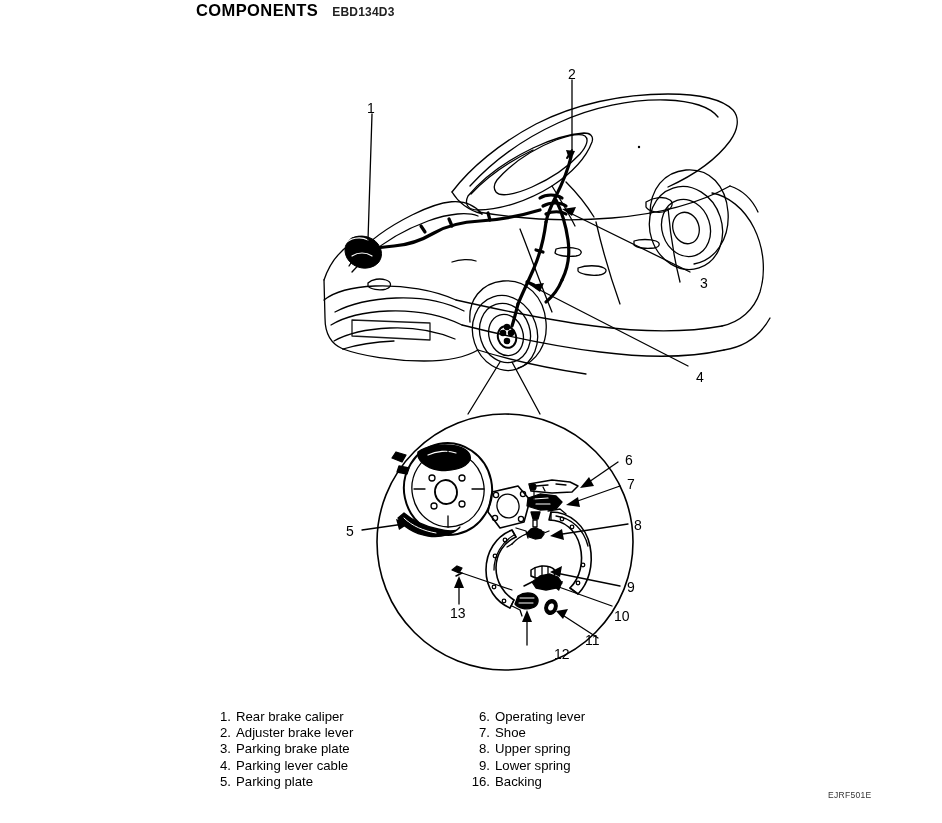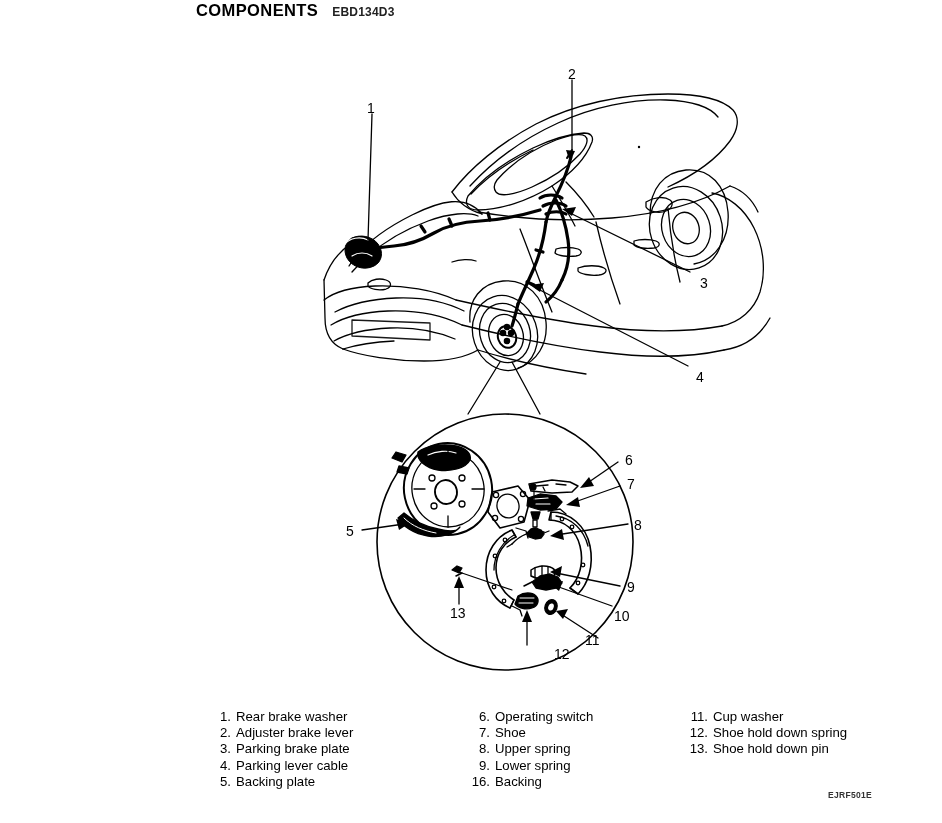--- a/index.html
+++ b/index.html
@@ -44,21 +44,21 @@
     font-size: 12px;
     letter-spacing: 0.2px;
     color: #222;
     line-height: 18px;
   }
   .figure-code {
     position: absolute;
     left: 828px;
     top: 790px;
     font-family: "Liberation Sans", sans-serif;
-    font-weight: bold;
+    font-weight: normal;
     font-size: 8.5px;
     letter-spacing: 0.3px;
     color: #333;
   }
   .legend {
     position: absolute;
     left: 0;
     top: 709px;
     width: 942px;
     height: 92px;
@@ -429,75 +429,61 @@
   <div class="callout" style="left:614px; top:601px;margin-top:8px;">10</div>
   <div class="callout" style="left:585px; top:633px;">11</div>
   <div class="callout" style="left:518px; top:647px;margin-left:36px;">12</div>
   <div class="callout" style="left:450px; top:606px;">13</div>
 
   <div class="legend">
 
     <div class="legend-col c1">
       <div class="legend-item">
         <span class="legend-num">1.</span>
-        <span>Rear brake washer</span>
+        <span>Rear brake caliper</span>
       </div>
       <div class="legend-item">
         <span class="legend-num">2.</span>
         <span>Adjuster brake lever</span>
       </div>
       <div class="legend-item">
         <span class="legend-num">3.</span>
         <span>Parking brake plate</span>
       </div>
       <div class="legend-item">
         <span class="legend-num">4.</span>
         <span>Parking lever cable</span>
       </div>
       <div class="legend-item">
         <span class="legend-num">5.</span>
-        <span>Backing plate</span>
+        <span>Parking plate</span>
       </div>
     </div>
 
     <div class="legend-col c2">
       <div class="legend-item">
         <span class="legend-num">6.</span>
-        <span>Operating switch</span>
+        <span>Operating lever</span>
       </div>
       <div class="legend-item">
         <span class="legend-num">7.</span>
         <span>Shoe</span>
       </div>
       <div class="legend-item">
         <span class="legend-num">8.</span>
         <span>Upper spring</span>
       </div>
       <div class="legend-item">
         <span class="legend-num">9.</span>
         <span>Lower spring</span>
       </div>
       <div class="legend-item">
         <span class="legend-num">16.</span>
         <span>Backing</span>
       </div>
     </div>
 
-    <div class="legend-col c3">
-      <div class="legend-item">
-        <span class="legend-num">11.</span>
-        <span>Cup washer</span>
-      </div>
-      <div class="legend-item">
-        <span class="legend-num">12.</span>
-        <span>Shoe hold down spring</span>
-      </div>
-      <div class="legend-item">
-        <span class="legend-num">13.</span>
-        <span>Shoe hold down pin</span>
-      </div>
-    </div>
 
   </div>
 
   <div class="figure-code">EJRF501E</div>
 
 </div>
 
 </body></html>

